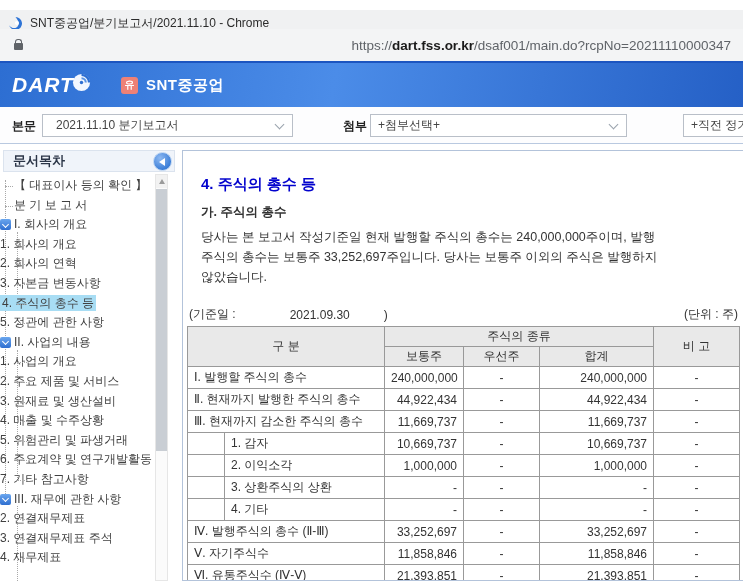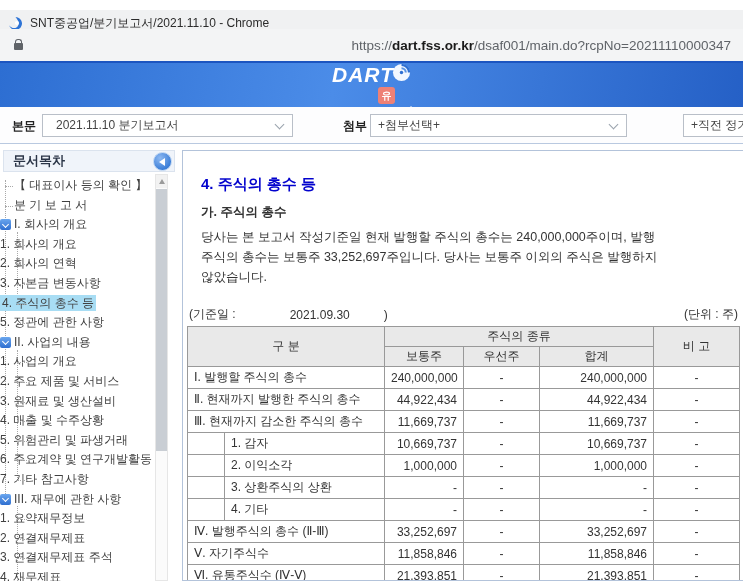--- a/index.html
+++ b/index.html
@@ -17,21 +17,21 @@
     border-bottom:6px solid #d946ef;display:flex;align-items:center;padding:16px 12px;justify-content:space-between;}
   .lock{width:9px;height:7px;background:#5f6368;border-radius:1px;position:relative;margin:2px 12px 0 2px;flex:0 0 auto;}
   .lock::before{content:"";position:absolute;top:-4px;left:1px;width:5px;height:5px;
     border:1.5px solid #5f6368;border-bottom:none;border-radius:3px 3px 0 0;}
   .url{font-size:13.5px;color:#5f6368;white-space:nowrap;}
   .url .domain{color:#1a1a1a;font-weight:bold;}
 
   
   .dart-header{position:absolute;left:0;top:61px;width:743px;height:46px;
     background:linear-gradient(100deg,#2d6ed2 0%,#4b8ce8 45%,#2560c6 100%);
-    border-top:2px solid #1c55c0;display:flex;align-items:center;padding:0 12px;flex-direction:column;}
+    border-top:2px solid #1c55c0;display:flex;align-items:center;padding:0 12px;}
   .dart-logo{display:flex;align-items:center;}
   .dart-logo .logo-text{color:#fff;font-size:21px;font-weight:bold;letter-spacing:1px;font-style:italic;}
   .logo-swirl{width:19px;height:19px;margin-left:-2px;margin-top:-6px;}
   .corp-badge{margin-left:30px;width:17px;height:17px;background:#ee8176;border-radius:3px;
     color:#fff;font-size:10px;font-weight:bold;display:flex;align-items:center;justify-content:center;flex:0 0 auto;}
   .company-name{margin-left:8px;color:#fff;font-size:15px;font-weight:bold;letter-spacing:.5px;}
 
   
   .form-bar{position:absolute;left:0;top:107px;width:743px;height:37px;background:#fdfdfe;
     border-bottom:1px solid #b9c9e0;}
@@ -173,21 +173,20 @@
       <div class="tree-item lvl1"><span class="lbl">5. 정관에 관한 사항</span></div>
       <div class="tree-item lvl0 has-exp"><span class="expander"></span><span class="lbl">II. 사업의 내용</span></div>
       <div class="tree-item lvl1"><span class="lbl">1. 사업의 개요</span></div>
       <div class="tree-item lvl1"><span class="lbl">2. 주요 제품 및 서비스</span></div>
       <div class="tree-item lvl1"><span class="lbl">3. 원재료 및 생산설비</span></div>
       <div class="tree-item lvl1"><span class="lbl">4. 매출 및 수주상황</span></div>
       <div class="tree-item lvl1"><span class="lbl">5. 위험관리 및 파생거래</span></div>
       <div class="tree-item lvl1"><span class="lbl">6. 주요계약 및 연구개발활동</span></div>
       <div class="tree-item lvl1"><span class="lbl">7. 기타 참고사항</span></div>
       <div class="tree-item lvl0 has-exp"><span class="expander"></span><span class="lbl">III. 재무에 관한 사항</span></div>
-      <div class="tree-item lvl1"><span class="lbl">1. 요약재무정보</span></div>
       <div class="tree-item lvl1"><span class="lbl">2. 연결재무제표</span></div>
       <div class="tree-item lvl1"><span class="lbl">3. 연결재무제표 주석</span></div>
       <div class="tree-item lvl1"><span class="lbl">4. 재무제표</span></div>
     </div>
   <div class="sb-scroll">
     <span class="sb-up"></span>
     <span class="sb-thumb"></span>
   </div>
 </div>
 

